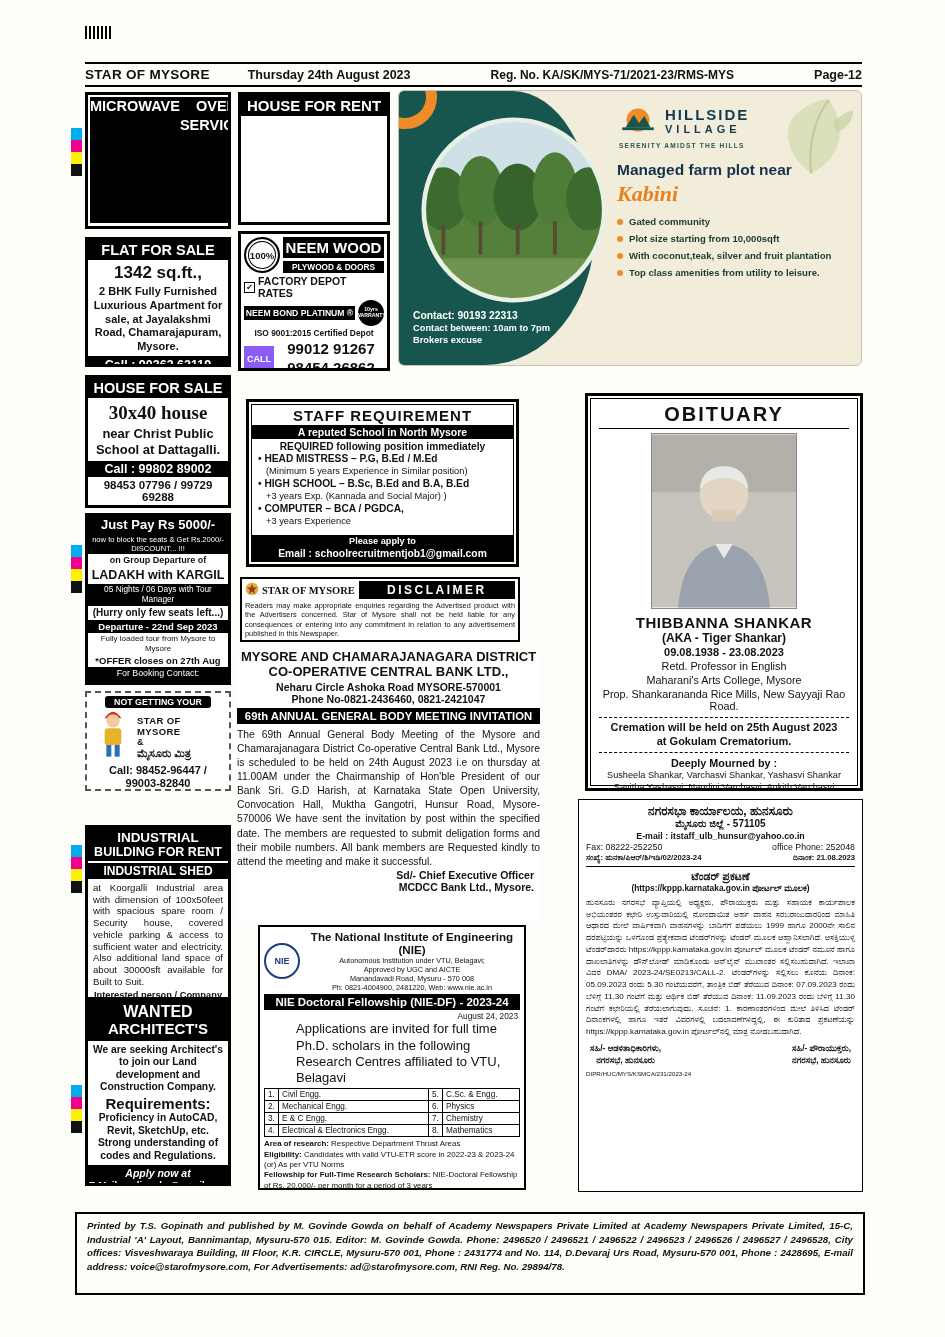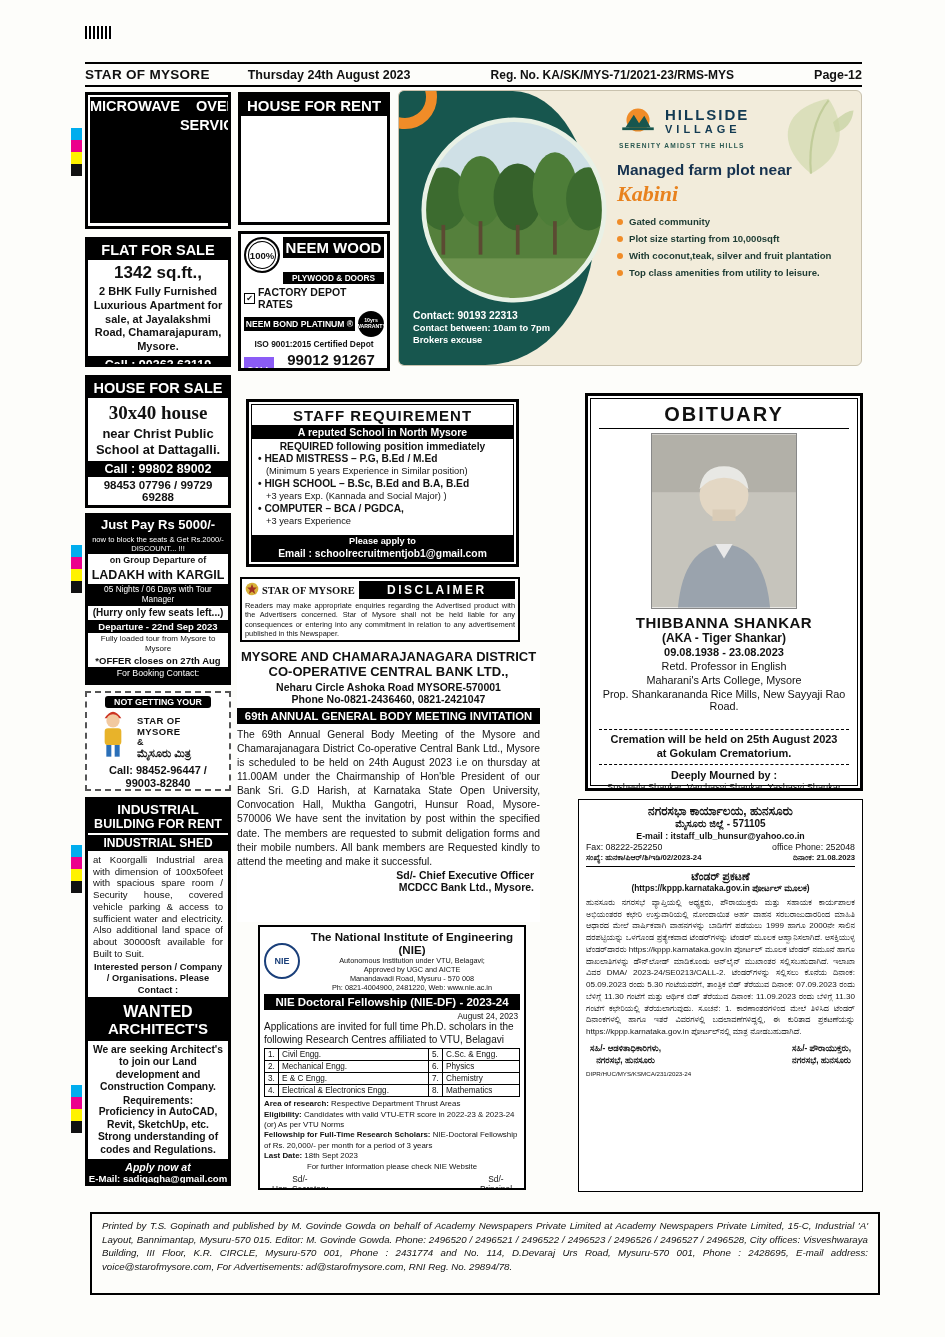--- a/index.html
+++ b/index.html
@@ -69,53 +69,53 @@
   .ng { left:85px; top:691px; width:146px; height:100px; border:2px dashed #555; padding:3px; }
   .ng-pill { width:fit-content; margin:0 auto; background:#000; color:#fff; font-size:8.8px;
     font-weight:700; padding:1px 9px; border-radius:3px; }
   .ng-row { display:flex; align-items:center; gap:5px; padding:2px 2px 0 4px; }
   .ng-brand1 { font-size:9.5px; font-weight:800; letter-spacing:.4px; }
   .ng-amp { font-size:9px; font-weight:700; }
   .ng-brand2 { font-size:11px; font-weight:800; }
   .ng-call { font-size:11px; font-weight:800; text-align:center; line-height:1.2; }
 
   
-  .ind { left:85px; top:797px; width:146px; height:219px; display:flex; flex-direction:column; }
+  .ind { left:85px; top:825px; width:146px; height:219px; display:flex; flex-direction:column; }
   .ind .t1 { font-size:13.5px; padding-top:2px; }
   .ind .t2 { font-size:12.5px; padding-bottom:2px; }
   .ind .shed { font-size:12px; margin-top:2px; padding:1px 0; }
   .ind .body { font-size:9.6px; text-align:justify; line-height:1.22; padding:3px 5px; }
   .ind .contact { font-size:9.3px; font-weight:700; text-align:center; line-height:1.2; padding:0 4px; }
 
   
   .arch { left:85px; top:997px; width:146px; height:189px; display:flex; flex-direction:column; }
   .arch .head { padding:3px 0 4px; }
   .arch .h1 { font-size:16px; line-height:1.1; }
   .arch .h2 { font-size:15px; line-height:1.1; }
   .arch .body { font-size:10.3px; font-weight:700; text-align:center; line-height:1.2; padding:3px 4px 0; }
-  .arch .rlabel { font-size:10px; font-weight:800; text-align:center; padding-top:2px; }
+  .arch .rlabel { font-size:15px; font-weight:800; text-align:center; padding-top:2px; }
   .arch .rbody { font-size:10.3px; font-weight:700; text-align:center; line-height:1.2; padding:0 4px 3px; }
   .arch .foot { margin-top:auto; padding:2px 0 3px; }
   .arch .apply { font-style:italic; font-size:10.5px; }
   .arch .em { font-size:9.6px; font-weight:700; }
   .arch .ct { font-size:9.6px; font-weight:700; }
 
   
   .rent { left:238px; top:92px; width:152px; height:133px; display:flex; flex-direction:column; }
   .rent .title { font-size:15px; padding:2px 0; }
   .rent .body { font-weight:700; font-size:12px; text-align:center; line-height:1.25; padding:3px 6px; }
 
   
   .neem { left:238px; top:231px; width:152px; height:140px; padding:3px; }
   .neem-r1 { display:flex; gap:3px; }
   .pct { width:36px; height:36px; border:2px solid #000; border-radius:50%; box-shadow:inset 0 0 0 2px #fff, inset 0 0 0 3px #000;
     display:flex; align-items:center; justify-content:center; font-size:9.5px; font-weight:800; flex:0 0 36px; }
   .neem-tcol { flex:1; }
   .neem-t { font-size:15px; padding:2px 0; }
-  .neem-p { font-size:8.3px; margin-top:14px; padding:1px 0; }
+  .neem-p { font-size:8.3px; margin-top:3px; padding:1px 0; }
   .neem-r2 { display:flex; align-items:center; gap:3px; font-weight:800; font-size:10.5px; padding:2px 0 1px; }
   .cb { width:11px; height:11px; border:1.5px solid #000; font-size:8px; line-height:9px; text-align:center; }
   .neem-r3 { display:flex; align-items:center; gap:3px; }
   .neem-brand { flex:1; font-size:8.6px; padding:2px 0; }
   .wbadge { width:26px; height:26px; border-radius:50%; background:#000; color:#fff; font-size:5.2px; font-weight:700;
     display:flex; align-items:center; justify-content:center; text-align:center; line-height:1.1; flex:0 0 26px; }
   .neem-iso { font-size:8.4px; text-align:center; padding:2px 0; font-weight:700; }
   .neem-r5 { display:flex; align-items:center; gap:4px; }
   .calltag { background:#8b5cf6; color:#fff; font-weight:700; font-size:9px; padding:8px 3px; }
   .neem-phones { flex:1; text-align:center; font-weight:800; font-size:15px; line-height:1.25; }
@@ -152,21 +152,21 @@
   
   .nie { left:258px; top:925px; width:268px; height:265px; border:2px solid #000; padding:3px 4px; }
   .nie-head { display:flex; gap:4px; align-items:center; }
   .nie-logo { width:36px; height:36px; border:2.5px solid #1a3f7a; border-radius:50%; flex:0 0 36px;
     display:flex; align-items:center; justify-content:center; font-size:9px; font-weight:800; color:#1a3f7a; }
   .nie-hc { flex:1; text-align:center; }
   .nie-name { font-size:11.6px; font-weight:800; }
   .nie-sub { font-size:7.3px; line-height:1.25; }
   .nie-bar { font-size:11.5px; margin-top:2px; padding:2px 0; }
   .nie-date { font-size:8.3px; text-align:right; padding:1px 2px 0; }
-  .nie-intro { font-size:10px; line-height:1.25; }
+  .nie-intro { font-size:13px; line-height:1.25;margin-left:32px; }
   .nie table { width:100%; border-collapse:collapse; margin:2px 0; }
   .nie td { border:1px solid #000; font-size:8.2px; padding:1px 3px; }
   .nie .num { width:14px; }
   .nie .ln { font-size:7.9px; line-height:1.3; }
   .nie .lb { font-weight:800; }
   .nie-info { font-size:7.8px; text-align:center; padding-top:1px; }
   .nie-signs { display:flex; justify-content:space-between; font-size:8.4px; padding:3px 8px 0; }
   .nie-signs .c { text-align:center; }
 
   
@@ -196,42 +196,42 @@
   .obit { left:585px; top:393px; width:278px; height:398px; border:3px solid #000; padding:2px; }
   .obit-in { border:1px solid #000; height:100%; padding:4px 8px; display:flex; flex-direction:column; align-items:center; }
   .obit .title { font-size:20px; font-weight:800; letter-spacing:2px; }
   .obit .rule { width:100%; border-top:1.5px solid #000; margin:2px 0 4px; }
   .obit .photo { width:146px; height:176px; border:1px solid #888; }
   .obit .name { font-size:15px; font-weight:800; letter-spacing:.5px; padding-top:5px; }
   .obit .aka { font-size:12px; font-weight:700; }
   .obit .dates { font-size:11px; font-weight:700; padding-top:1px; }
   .obit .l { font-size:10.8px; padding-top:2px; text-align:center; }
   .obit .crem { width:100%; border-top:1px dashed #000; border-bottom:1px dashed #000;
-    margin-top:17px; padding:3px 6px; font-size:11px; font-weight:700; text-align:center; line-height:1.25; }
+    margin-top:5px; padding:3px 6px; font-size:11px; font-weight:700; text-align:center; line-height:1.25; }
   .obit .mlabel { font-size:10.8px; font-weight:800; padding-top:4px; }
   .obit .m { font-size:9.2px; line-height:1.35; text-align:center; }
 
   
   .tend { left:578px; top:799px; width:285px; height:393px; border:1.5px solid #000; padding:4px 7px; }
   .tend .o1 { font-size:12px; font-weight:800; text-align:center; }
   .tend .o2 { font-size:10px; font-weight:700; text-align:center; }
   .tend .em { font-size:8.8px; font-weight:700; text-align:center; padding-top:1px; }
   .tend .row { display:flex; justify-content:space-between; font-size:8.8px; padding-top:1px; }
   .tend .row2 { display:flex; justify-content:space-between; font-size:7.7px; font-weight:700; padding-top:1px; }
   .tend .hr { border-top:1px solid #000; margin-top:3px; }
   .tend .tt { font-size:10.8px; font-weight:800; text-align:center; padding-top:3px; }
   .tend .st { font-size:8.4px; font-weight:700; text-align:center; }
   .tend .body { font-size:8.1px; text-align:justify; line-height:1.45; padding-top:3px; }
   .tend .signs { display:flex; justify-content:space-between; font-size:8.4px; font-weight:700; padding:5px 4px 0; }
   .tend .signs .c { text-align:center; line-height:1.4; }
   .tend .fn { font-size:6.2px; padding-top:4px; }
 
   
-  .footer { position:absolute; left:90px; top:1212px; width:790px; height:83px; border:2px solid #000;
-    padding:5px 10px; font-size:9.7px; font-weight:400; font-style:italic; text-align:justify; line-height:1.4; }
+  .footer { position:absolute; left:75px; top:1212px; width:790px; height:83px; border:2px solid #000;
+    padding:5px 10px; font-size:9.7px; font-weight:700; font-style:italic; text-align:justify; line-height:1.4; }
 </style>
 </head>
 <body>
 
 <div class="page">
 
   <div class="topmark"></div>
   <div class="cmyk" style="top:128px"></div>
   <div class="cmyk" style="top:545px"></div>
   <div class="cmyk" style="top:845px"></div>

